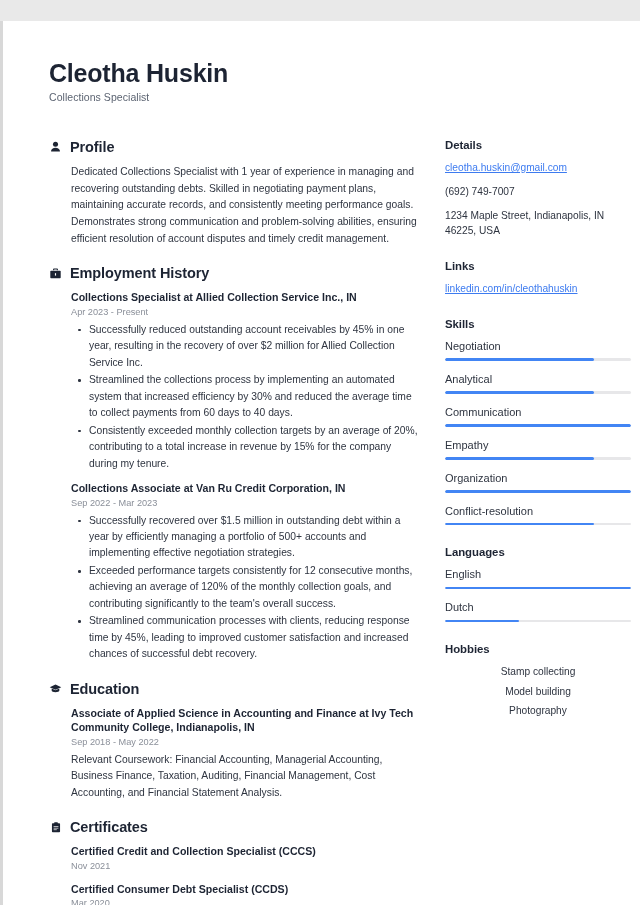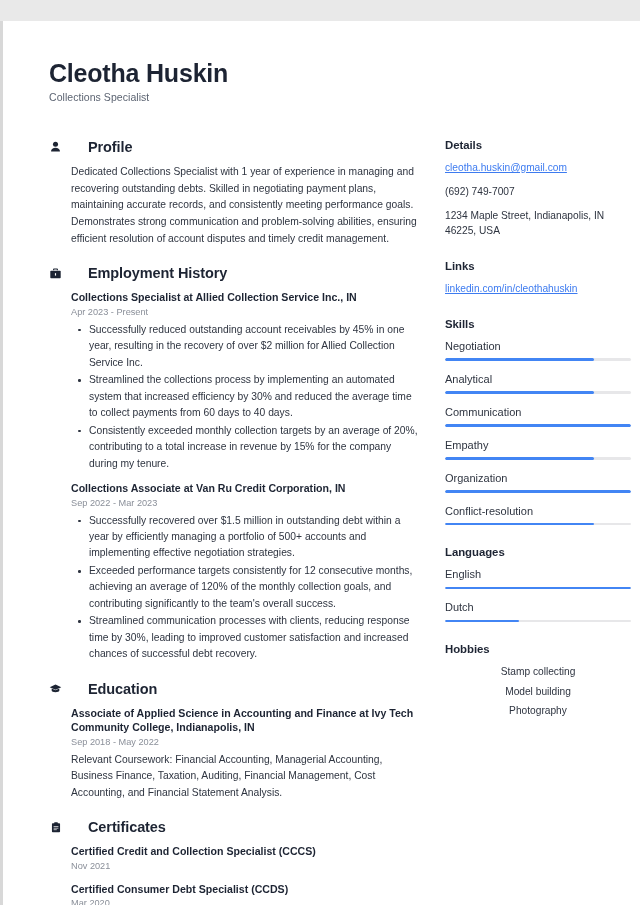--- a/index.html
+++ b/index.html
@@ -47,21 +47,21 @@
     margin-top: 36px;
   }
   .col-main { width: 372px; flex: 0 0 372px; }
   .col-side { width: 186px; flex: 0 0 186px; margin-left: 24px; }
 
   
   .sec { margin-bottom: 18px; }
   .sec-head {
     display: flex;
     align-items: center;
-    gap: 26px;
+    gap: 8px;
     margin-bottom: 9px;
     text-align: center;
   }
   .sec-icon {
     width: 13px;
     height: 14px;
     flex: 0 0 13px;
     color: #1d2433;
     display: flex;
     align-items: center;
@@ -239,21 +239,21 @@
                 <li>Consistently exceeded monthly collection targets by an average of 20%, contributing to a total increase in revenue by 15% for the company during my tenure.</li>
               </ul>
             </div>
 
             <div class="entry">
               <p class="entry-title">Collections Associate at Van Ru Credit Corporation, IN</p>
               <p class="entry-date">Sep 2022 - Mar 2023</p>
               <ul class="bullets">
                 <li>Successfully recovered over $1.5 million in outstanding debt within a year by efficiently managing a portfolio of 500+ accounts and implementing effective negotiation strategies.</li>
                 <li>Exceeded performance targets consistently for 12 consecutive months, achieving an average of 120% of the monthly collection goals, and contributing significantly to the team's overall success.</li>
-                <li>Streamlined communication processes with clients, reducing response time by 30%, leading to improved customer satisfaction and increased chances of successful debt recovery.</li>
+                <li>Streamlined communication processes with clients, reducing response time by 45%, leading to improved customer satisfaction and increased chances of successful debt recovery.</li>
               </ul>
             </div>
 
           </div>
         </div>
 
         <div class="sec">
           <div class="sec-head">
             <span class="sec-icon">
               <svg width="14" height="13" viewBox="0 0 16 16" fill="currentColor">

